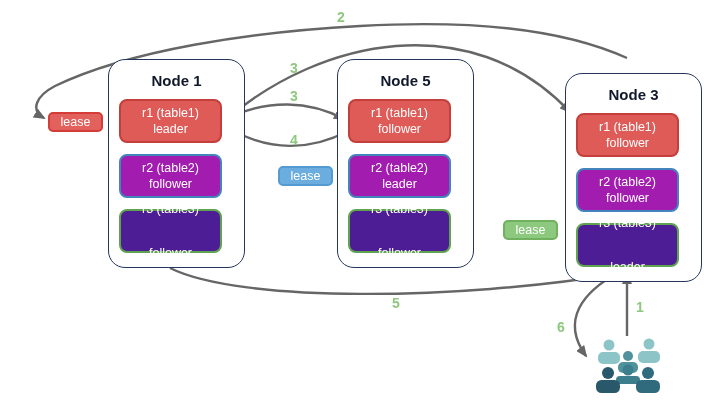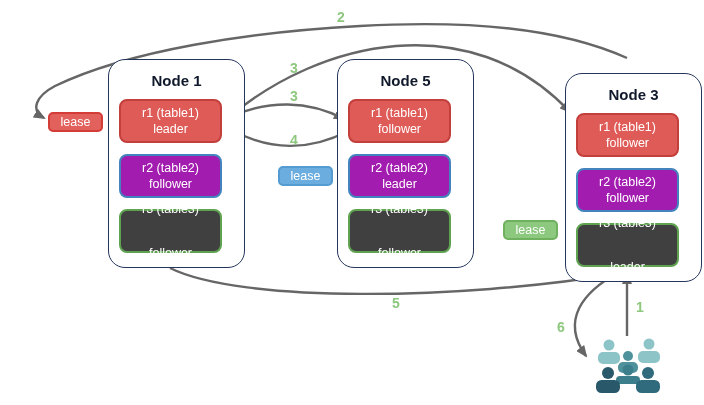--- a/index.html
+++ b/index.html
@@ -15,21 +15,21 @@
     position:absolute;top:12px;left:0;width:100%;text-align:center;
     font-weight:bold;font-size:15px;color:#10182b;
   }
   .replica{
     position:absolute;left:10px;width:103px;height:44px;border-radius:8px;
     box-sizing:border-box;display:flex;flex-direction:column;align-items:center;
     justify-content:center;color:#ffffff;font-size:12.5px;line-height:1.3;text-align:center;
   }
   .replica.red{background:#df5b57;border:2px solid #c33f3b;}
   .replica.blue{background:#a21caf;border:2px solid #4384bf;}
-  .replica.green{background:#404040;border:2px solid #5fa350;gap:28px;}
+  .replica.green{background:#4c1d95;border:2px solid #5fa350;gap:28px;}
   .r-slot-0{top:39px;} .r-slot-1{top:94px;} .r-slot-2{top:149px;}
   .lease{
     position:absolute;width:55px;height:20px;border-radius:5px;box-sizing:border-box;
     display:flex;align-items:center;justify-content:center;
     color:#ffffff;font-size:12.5px;
   }
   .lease.red{background:#e2615d;border:2px solid #d43c38;left:48px;top:112px;}
   .lease.blue{background:#6caddf;border:2px solid #549bd2;left:278px;top:166px;}
   .lease.green{background:#8cc87e;border:2px solid #6fb15e;left:503px;top:220px;}
   .step{

